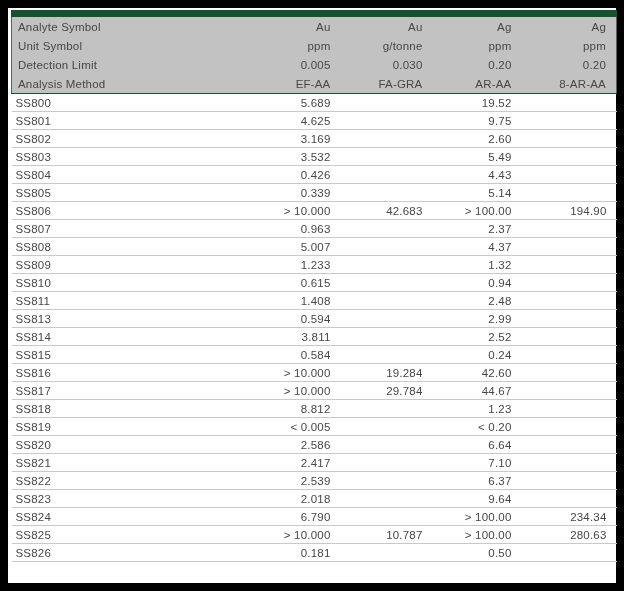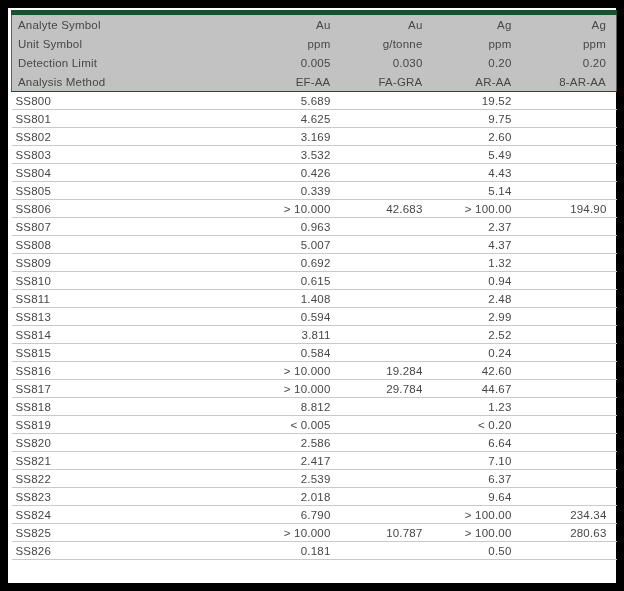--- a/index.html
+++ b/index.html
@@ -43,21 +43,21 @@
     padding: 0;
   }
   thead td.hlabel {
     text-align: left;
     padding-left: 6px;
   }
   thead td.hval {
     text-align: right;
     padding-right: 10px;
   }
-  thead tr:first-child td { border-top: 5px solid #14532d; }
+  thead tr:first-child td { border-top: 7px solid #14532d; }
   thead tr:last-child  td { border-bottom: 1px solid #14532d; }
   thead td:first-child    { border-left: 1px solid #5f5f5f; }
   thead td:last-child     { border-right: 1px solid #5f5f5f; }
 
   tbody td {
     height: 17px;
     padding: 0;
     border-bottom: 1px solid #c9c9c9;
     white-space: nowrap;
   }
@@ -171,21 +171,21 @@
   </tr>
         <tr>
     <td class="sample">SS808</td>
     <td class="num">5.007</td>
     <td class="num"></td>
     <td class="num">4.37</td>
     <td class="num"></td>
   </tr>
         <tr>
     <td class="sample">SS809</td>
-    <td class="num">0.692</td>
+    <td class="num">1.233</td>
     <td class="num"></td>
     <td class="num">1.32</td>
     <td class="num"></td>
   </tr>
         <tr>
     <td class="sample">SS810</td>
     <td class="num">0.615</td>
     <td class="num"></td>
     <td class="num">0.94</td>
     <td class="num"></td>

